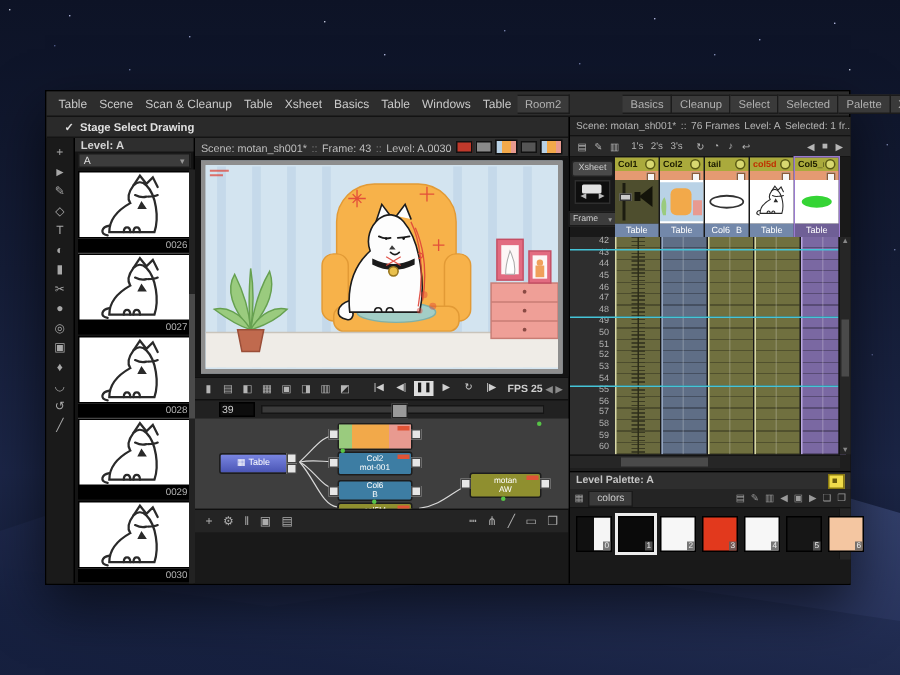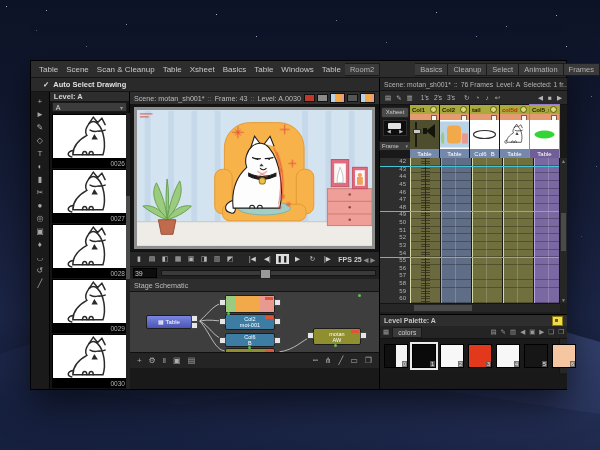--- a/index.html
+++ b/index.html
@@ -56,21 +56,21 @@
   .minibtn{width:13px;height:8px;border:1px solid #111;background:linear-gradient(90deg,#b9d2e6 30%,#f2a94a 30% 75%,#e89a90 75%);}
   .viewer-canvas{height:146px;background:#141414;position:relative;}
   .canvas-frame{position:absolute;left:4px;right:4px;top:2px;bottom:2px;border:3px solid #8e8e8e;background:#d3e4f0;overflow:hidden;}
   .canvas-frame svg{position:absolute;inset:0;width:100%;height:100%;}
   .viewer-toolbar{height:14px;background:#262626;border-top:1px solid #0f0f0f;display:flex;align-items:center;gap:3px;padding:0 4px;}
   .vtb-icon{font-size:7px;color:#b5b5b5;width:10px;text-align:center;}
   .pb-btn{font-size:6.5px;color:#cfcfcf;min-width:11px;text-align:center;padding:1px 1px;line-height:8px;}
   .pb-btn.active{background:#dedede;color:#1a1a1a;}
   .fps{margin-left:auto;display:flex;align-items:center;gap:2px;font-size:7px;color:#cfcfcf;font-weight:bold;}
   .fps .st{color:#8a8a8a;font-size:6px;}
-  .frame-row{height:12px;background:#212121;display:flex;align-items:center;gap:4px;padding:0 3px;border-top:1px solid #101010;}
+  .frame-row{height:12px;background:#212121;display:flex;align-items:center;gap:4px;padding:0 16px;border-top:1px solid #101010;}
   .frame-input{width:20px;height:8px;background:#0d0d0d;border:1px solid #000;color:#ccc;font-size:7px;padding:0 1px;font-family:"Liberation Sans",sans-serif;}
   .slider-track{flex:1;height:4px;background:#3a3a3a;border:1px solid #151515;position:relative;}
   .slider-handle{position:absolute;left:46%;top:-2px;width:9px;height:8px;background:#999;border:1px solid #222;}
   
   .schem-graph{height:60px;background:#3e3e3e;position:relative;overflow:hidden;}
   .schem-graph svg.wires{position:absolute;inset:0;width:100%;height:100%;}
   .node{position:absolute;border:1px solid #1d1d1d;border-radius:2px;color:#fff;font-size:5.5px;line-height:6px;display:flex;flex-direction:column;align-items:center;justify-content:center;text-align:center;}
   .node .tag{position:absolute;top:1px;right:1px;width:8px;height:3px;background:#e05436;}
   .port{position:absolute;width:5px;height:5px;background:#e6e6e6;border:1px solid #444;}
   .port.l{left:-7px;top:3px;} .port.r{right:-7px;top:3px;}
@@ -190,33 +190,33 @@
         <span class="menu-item">Windows</span>
         <span class="menu-item">Table</span>
       </div>
     <div class="room-tabs">
 
     <span class="room-tab">Room2</span>
         <span class="room-tab active">Room1</span>
         <span class="room-tab">Basics</span>
         <span class="room-tab">Cleanup</span>
         <span class="room-tab">Select</span>
-        <span class="room-tab">Animation</span>
-        <span class="room-tab">Frames</span>
+        <span class="room-tab">Selected</span>
+        <span class="room-tab">Palette</span>
         <span class="room-tab">Xsheet</span>
       </div>
     <span class="lock-icon"></span>
   </div>
 
   <div class="body-row">
 
     <div class="left-region">
       <div class="options-bar">
         <span>✓</span>
-        <span>Auto Select Drawing</span>
+        <span>Stage Select Drawing</span>
       </div>
       <div class="left-main">
 
         <div class="tools-col">
 
         <span class="tool-icon">+</span>
             <span class="tool-icon">►</span>
             <span class="tool-icon">✎</span>
             <span class="tool-icon">◇</span>
             <span class="tool-icon">T</span>
@@ -413,23 +413,20 @@
               <span class="st">▶</span>
             </span>
           </div>
           <div class="frame-row">
             <input class="frame-input" value="39" style="">
             <div class="slider-track">
               <div class="slider-handle"></div>
             </div>
           </div>
 
-          <div class="panel-title">
-            <span>Stage Schematic</span>
-          </div>
           <div class="schem-graph">
             <svg class="wires" viewBox="0 0 250 60">
               <g fill="none" stroke="#d8d8d8" stroke-width=".8">
                 <path d="M70 29 C80 20 85 11 95 11"></path>
                 <path d="M70 29 C80 27 85 29 95 29"></path>
                 <path d="M70 29 C80 34 85 47 95 47"></path>
                 <path d="M70 29 C80 40 85 58 95 59"></path>
                 <path d="M150 60 C165 58 172 49 183 44"></path>
               </g>
             </svg>

